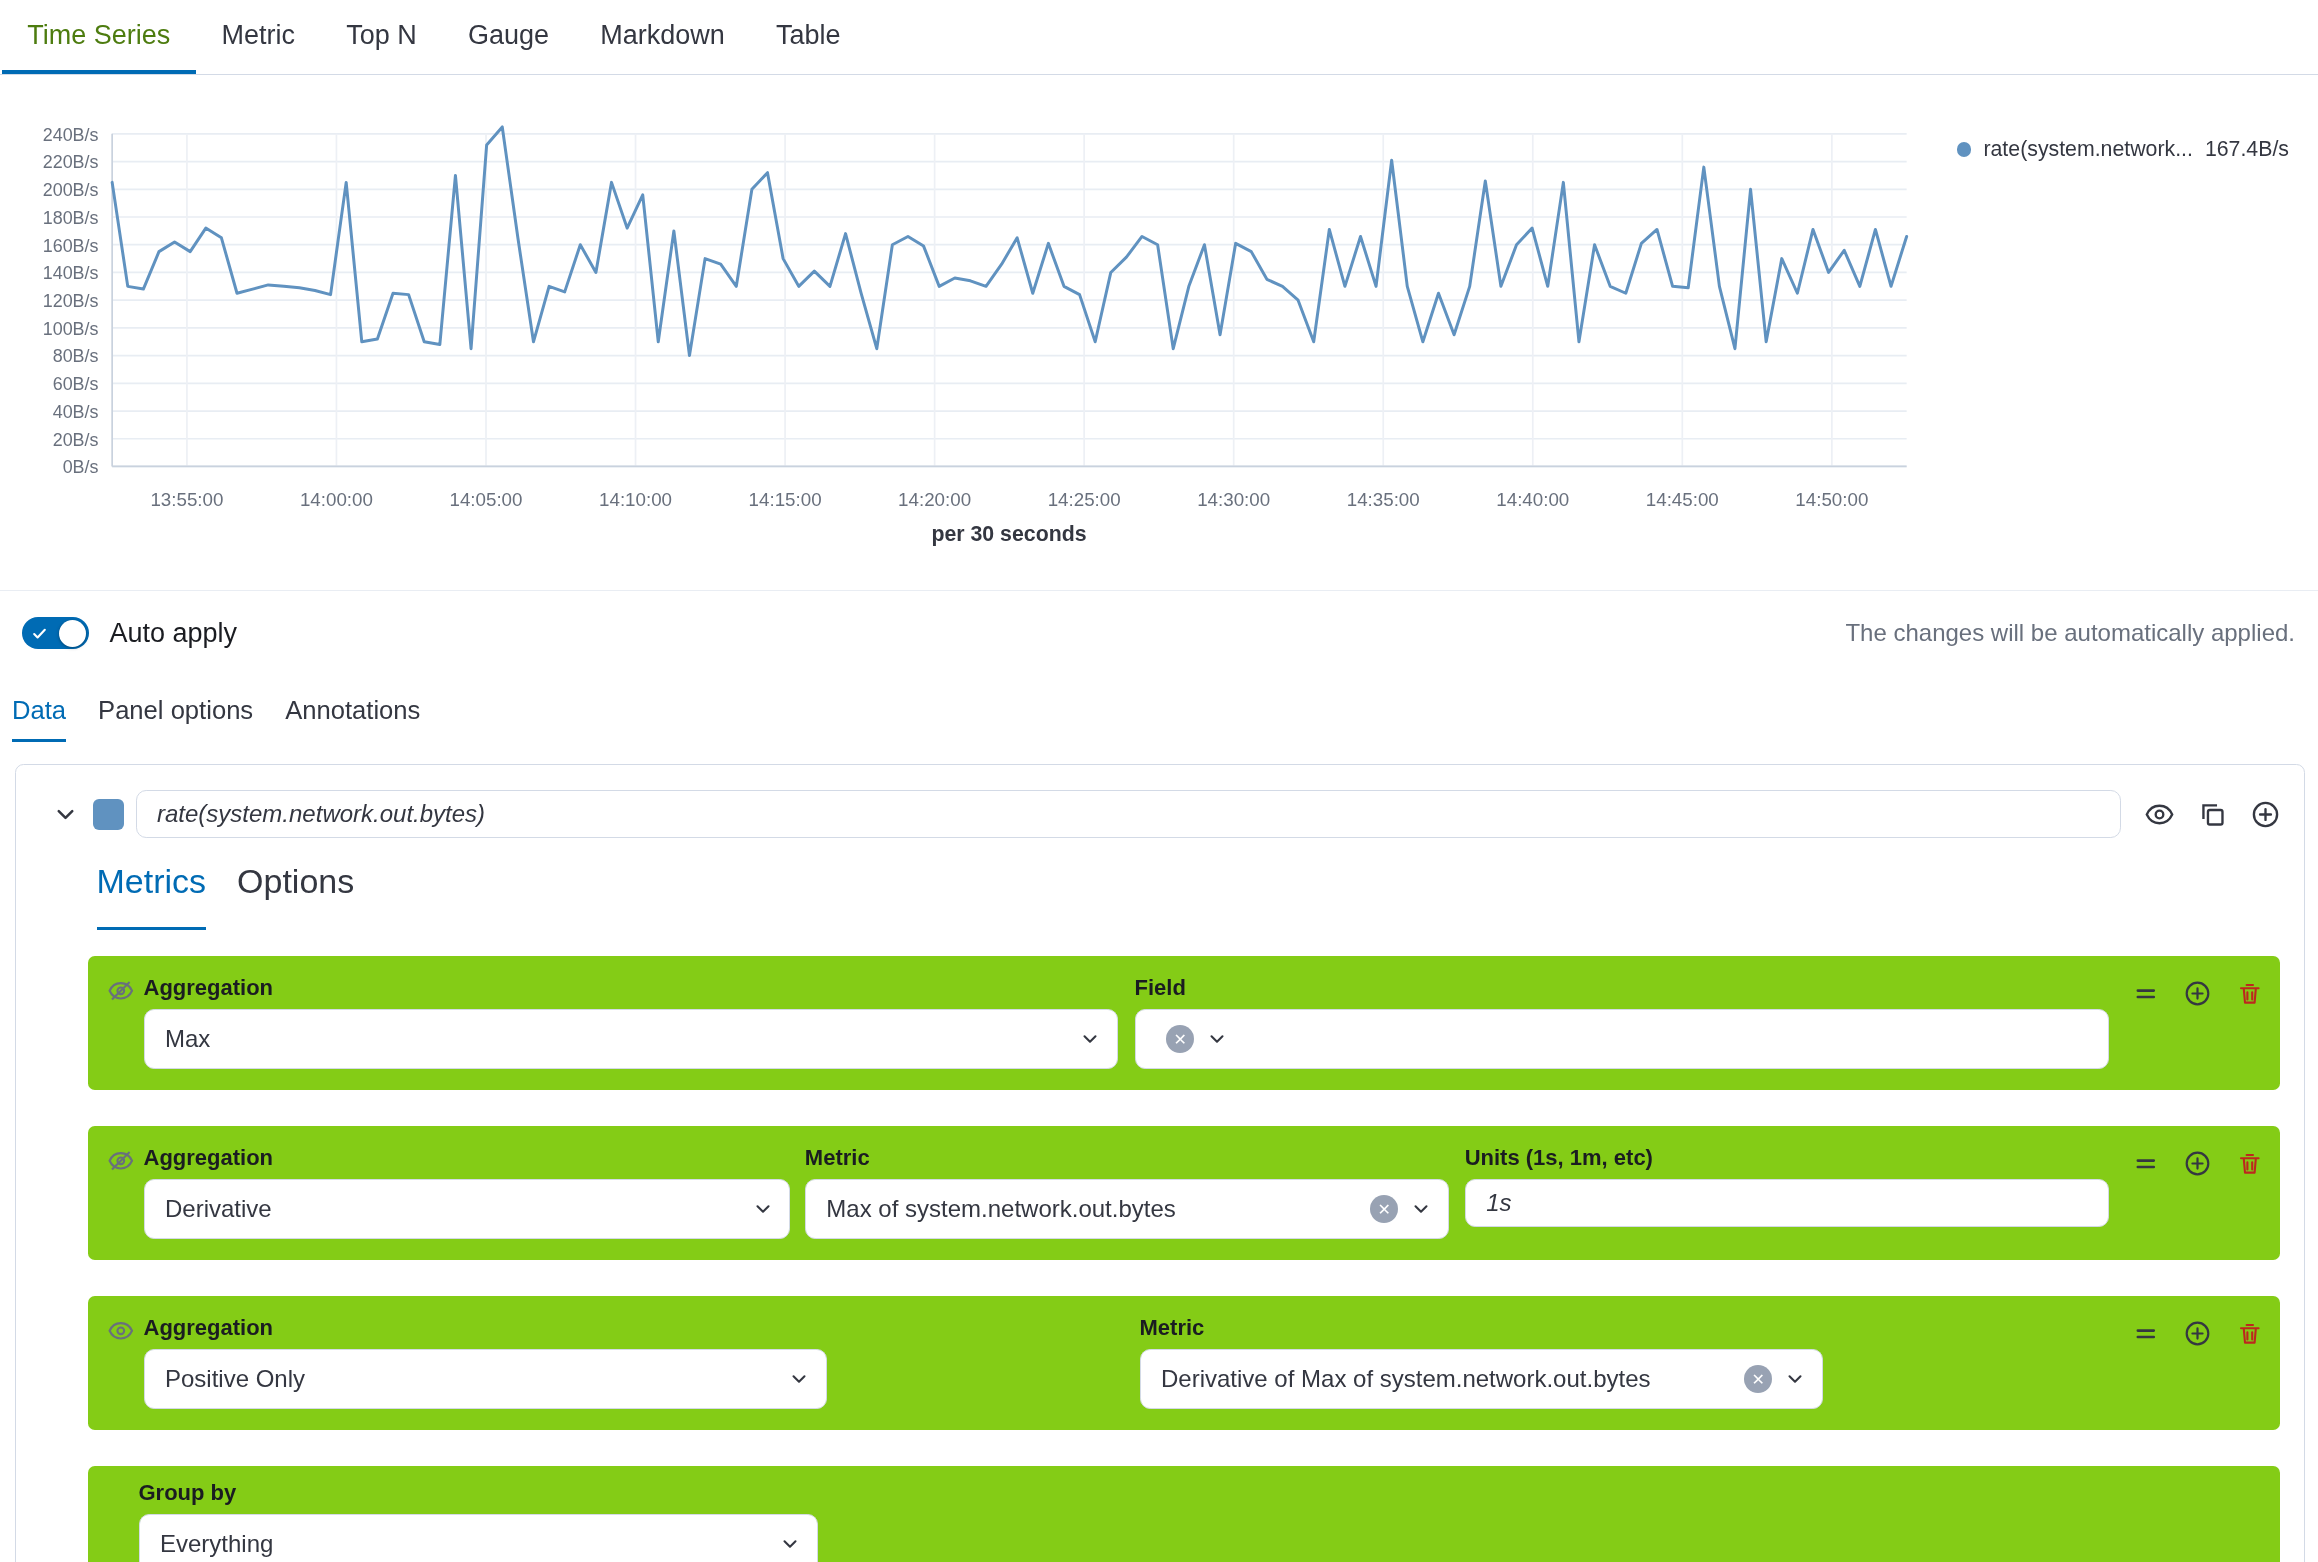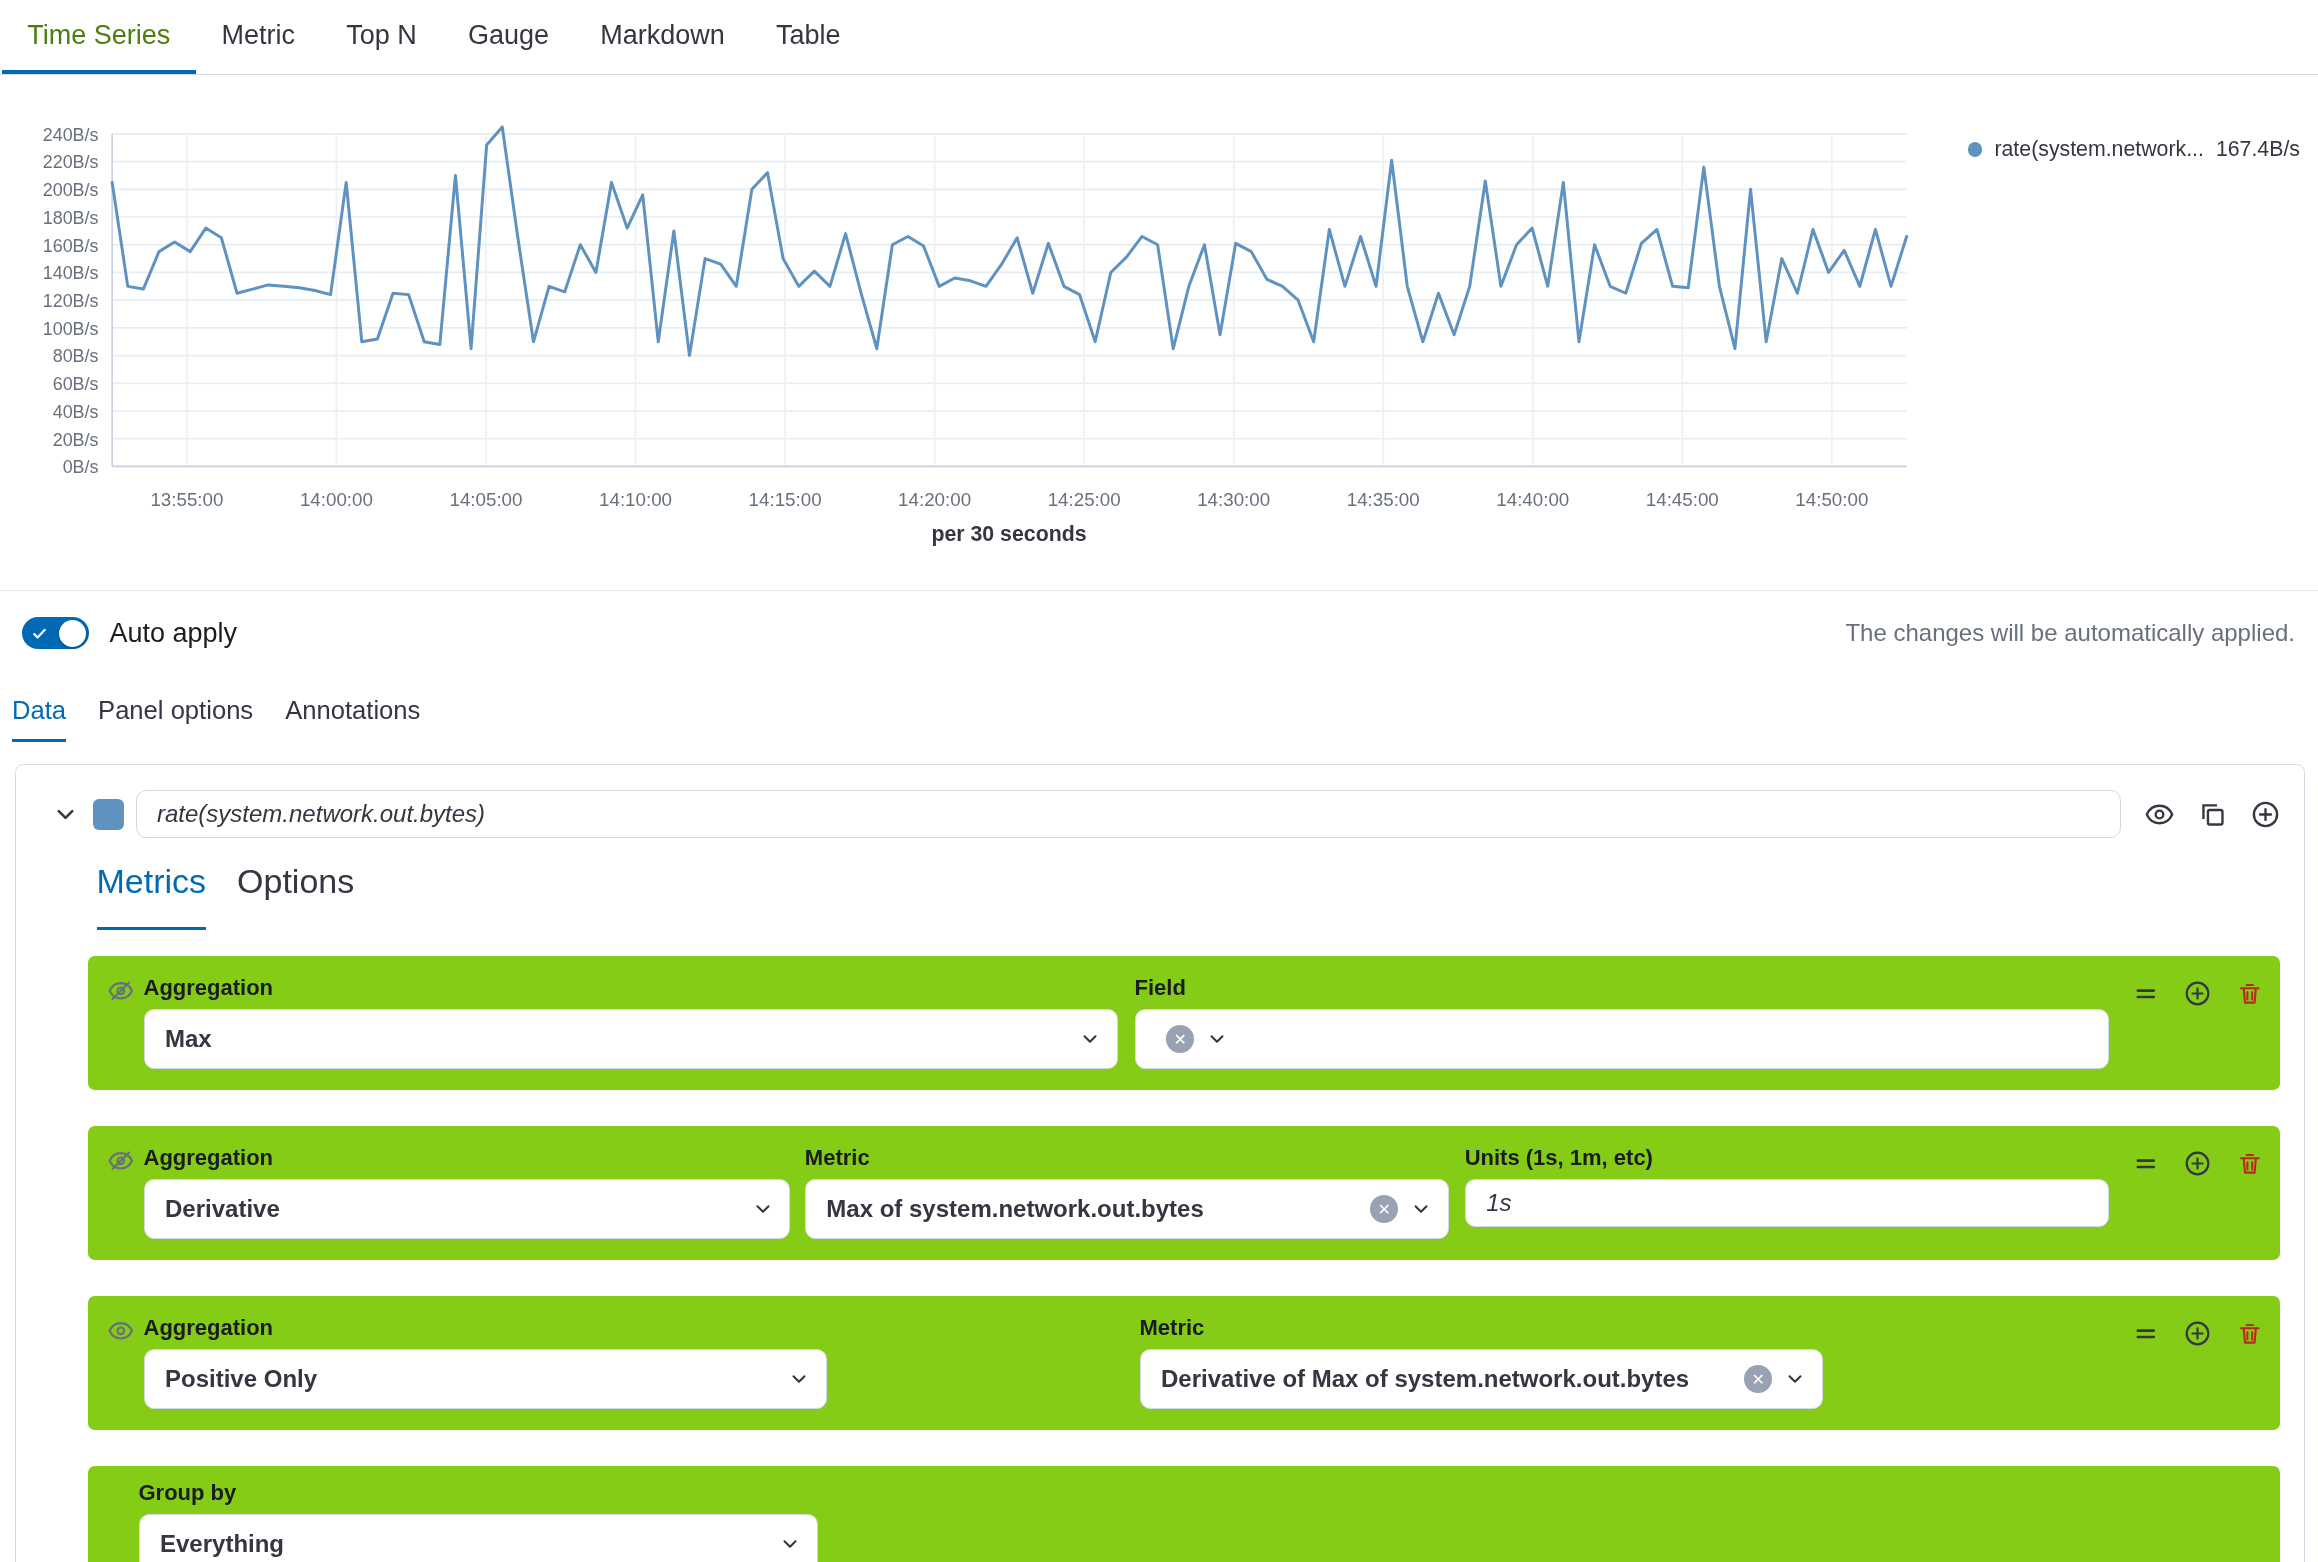--- a/index.html
+++ b/index.html
@@ -10,21 +10,21 @@
   .topnav { display:flex; align-items:stretch; height:75px; border-bottom:1.7px solid #D3DAE6; padding-left:1.7px; }
   .topnav .tab { display:flex; align-items:center; padding:0 25.6px; font-size:27px; color:#343741; border-bottom:4.3px solid transparent; cursor:pointer; }
   .topnav .tab.active { color:#4d7c0f; border-bottom-color:#006BB4; }
 
   
   .chart-section { position:relative; height:515px; background:#fff; }
   #chart-svg { position:absolute; left:0; top:0; }
   #chart-svg text { font-family:"Liberation Sans","DejaVu Sans",sans-serif; }
   .interval-label { position:absolute; left:111px; top:447px; width:1796px; text-align:center;
     font-size:21.3px; font-weight:700; color:#343741; }
-  .legend { position:absolute; top:62px; right:19px; display:flex; align-items:center; gap:12px; font-size:21.3px; color:#343741; }
+  .legend { position:absolute; top:62px; right:30px; display:flex; align-items:center; gap:12px; font-size:21.3px; color:#343741; }
   .legend-dot { width:14.5px; height:14.5px; border-radius:50%; background:#6092C0; }
 
   
   .controls { border-top:1.7px solid #E9EDF3; padding-top:17px; background:#fff; }
   .autoapply-row { display:flex; align-items:center; height:50px; padding:0 24px 0 22px; }
   .switch { position:relative; width:67px; height:32px; border-radius:16px; background:#006BB4; cursor:pointer; flex:none; }
   .switch .thumb { position:absolute; top:2.6px; right:2.6px; width:27px; height:27px; border-radius:50%; background:#fff; box-shadow:0 0.9px 3.4px rgba(0,0,0,.35); }
   .switch svg { position:absolute; left:8.5px; top:7.7px; }
   .autoapply-label { margin-left:20.5px; font-size:27px; color:#1a1c21; }
   .autoapply-hint { margin-left:auto; font-size:24px; color:#69707D; }
@@ -48,21 +48,21 @@
 
   .sub-tabs { display:flex; gap:31px; margin:24px 0 0 47px; }
   .sub-tab { font-size:34px; padding-bottom:26px; color:#343741; border-bottom:3.4px solid transparent; cursor:pointer; }
   .sub-tab.active { color:#006BB4; border-bottom-color:#006BB4; }
 
   .metrics-list { display:flex; flex-direction:column; gap:36px; margin:25.6px 0 0 38px; }
   .agg-row { position:relative; background:#84cc16; border-radius:6.8px; padding:19px 171px 20.5px 56px; display:flex; }
   .row-eye { position:absolute; left:20.5px; top:22px; }
   .col label { display:block; font-size:22px; font-weight:700; color:#1a1c21; margin-bottom:8.5px; }
   .select, .combo { display:flex; align-items:center; height:60px; background:#fff; border:1.7px solid #D3DAE6;
-    border-radius:10.2px; padding:0 15.4px 0 20.5px; font-size:24px; color:#343741; cursor:pointer;font-weight:bold; }
+    border-radius:10.2px; padding:0 15.4px 0 20.5px; font-size:24px; color:#343741; cursor:pointer; }
   .select span.val, .combo span.val { flex:1; white-space:nowrap; overflow:hidden; }
   .clear { width:28px; height:28px; border-radius:50%; background:#98A2B3; color:#fff; display:flex;
     align-items:center; justify-content:center; font-size:16px; flex:none; margin-left:10.2px; cursor:pointer; }
   .chev { flex:none; margin-left:12px; color:#343741; }
   .row-actions { position:absolute; top:24px; right:17px; display:flex; align-items:center; gap:25.6px; }
 
   .group-row { padding:13.7px 171px 12px 51px; margin-top:0; }
 
   
   .w1145 { width:977px; } .ml20 { margin-left:17px; }

